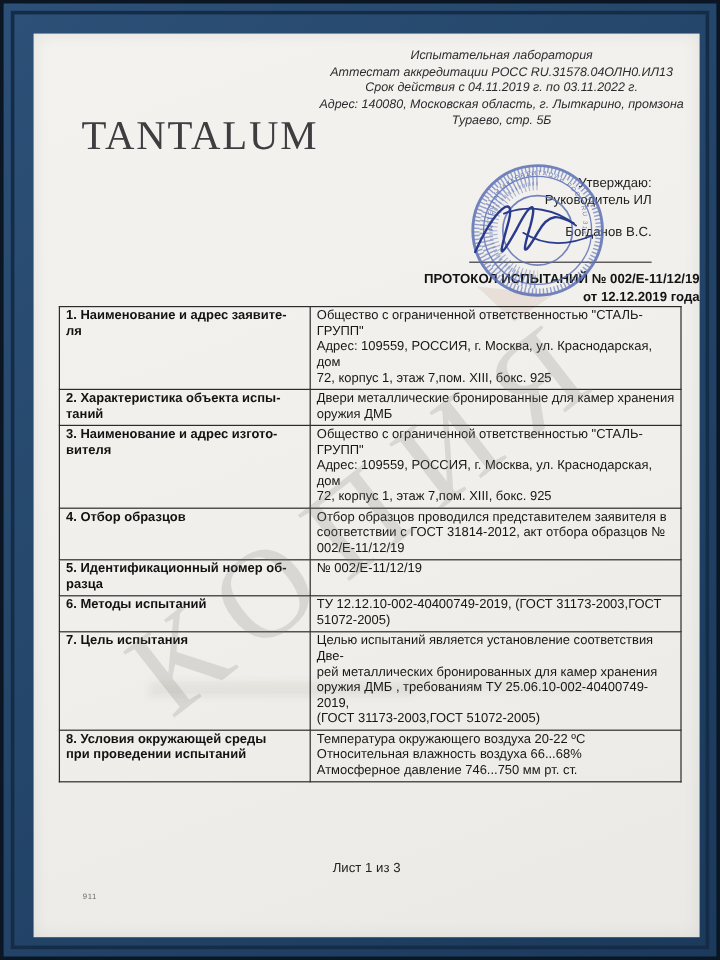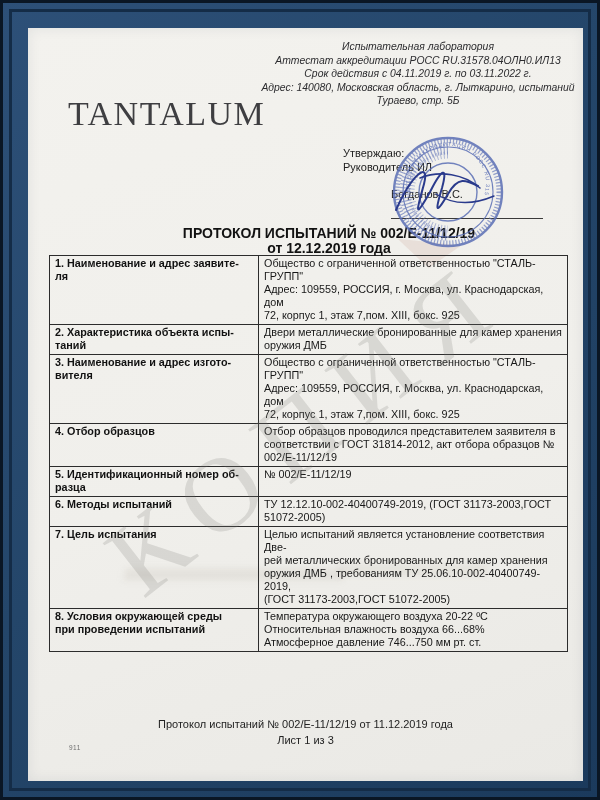--- a/index.html
+++ b/index.html
@@ -8,27 +8,27 @@
           box-shadow:inset 0 0 0 3px #0a1624;font-family:"Liberation Sans",sans-serif;}
   .frame-line{position:absolute;inset:9px;border:3px solid #142c47;pointer-events:none;}
   .document{position:absolute;left:28px;top:28px;right:17px;bottom:19px;
             background:linear-gradient(160deg,#f3f2ee 0%,#f0efeb 55%,#eae9e5 100%);
             box-shadow:inset 0 0 14px rgba(30,40,60,.08);}
   .logo{position:absolute;left:40px;top:36px;font-family:"Liberation Serif",serif;
         font-size:34px;letter-spacing:1.5px;color:#3e3e41;font-weight:400;margin-top:31px;}
   .lab-info{position:absolute;left:232px;top:12px;width:316px;text-align:center;
             font-size:10.4px;line-height:13.6px;color:#2c2c2f;font-style:italic;}
   .lab-info span{display:block;white-space:pre-line;}
-  .approval{position:absolute;right:40px;top:118px;width:200px;text-align:left;
+  .approval{position:absolute;right:40px;top:118px;width:200px;text-align:right;
             font-size:11px;line-height:14px;color:#222;z-index:4;}
   .sig-row{width:152px;margin-left:auto;margin-top:13px;border-bottom:1.5px solid #3a3a3a;
            padding-bottom:17px;}
   .stamp-wrap{position:absolute;left:360px;top:102px;width:132px;height:126px;z-index:5;}
-  .title{position:absolute;left:0;right:0;top:198px;text-align:center;font-weight:700;
-         font-size:14px;line-height:15px;color:#121212;z-index:3;margin-left:47px;}
+  .title{position:absolute;left:0;right:0;top:198px;text-align:right;font-weight:700;
+         font-size:11px;line-height:15px;color:#121212;z-index:3;margin-left:47px;}
   .protocol-table{position:absolute;left:2px;top:227px;width:519px;border-collapse:collapse;
                   font-size:10.8px;line-height:13px;color:#171717;z-index:2;margin-left:19px;}
   .protocol-table td{border:1.6px solid #2c2c2c;padding:1px 5px 2px 5px;vertical-align:top;
                      white-space:pre-line;background:transparent;}
   .protocol-table td.lbl{width:198px;font-weight:700;color:#121212;}
   .watermark{position:absolute;left:50%;top:400px;transform:translate(-50%,-50%) rotate(-38deg);
              font-family:"Liberation Serif",serif;font-size:106px;letter-spacing:20px;
              color:rgba(122,121,114,.20);white-space:nowrap;z-index:6;pointer-events:none;}
   .ghost-tri{position:absolute;left:368px;top:214px;width:0;height:0;z-index:1;
              border-left:34px solid transparent;border-right:30px solid transparent;
@@ -48,21 +48,21 @@
 <div class="canvas">
   <div class="frame-line"></div>
 
   <div class="document">
 
     <div class="logo">TANTALUM</div>
     <div class="lab-info">
       <span>Испытательная лаборатория</span>
       <span>Аттестат аккредитации РОСС RU.31578.04ОЛН0.ИЛ13</span>
       <span>Срок действия с 04.11.2019 г. по 03.11.2022 г.</span>
-      <span>Адрес: 140080, Московская область, г. Лыткарино, испытаний
+      <span>Адрес: 140080, Московская область, г. Лыткарино, промзона
 Тураево, стр. 5Б</span>
     </div>
 
     <div class="ghost-tri"></div>
     <div class="ghost-blur1"></div>
     <div class="ghost-blur2"></div>
 
     <div class="stamp-wrap">
       <svg width="132" height="126" viewBox="0 0 132 126">
         <g fill="none" stroke="#5b6fb5" opacity="0.85">
@@ -149,19 +149,18 @@
           <td>Температура окружающего воздуха 20-22 ºС
 Относительная влажность воздуха 66...68%
 Атмосферное давление 746...750 мм рт. ст.</td>
         </tr>
       </tbody>
     </table>
 
     <div class="watermark">КОПИЯ</div>
 
     <div class="footer">
-      <div>Протокол испытаний № 002/Е-11/12/19 от 11.12.2019 года</div>
       <div>Лист 1 из 3</div>
     </div>
     <div class="page-mark">911</div>
 
   </div>
 </div>
 
 </body></html>

